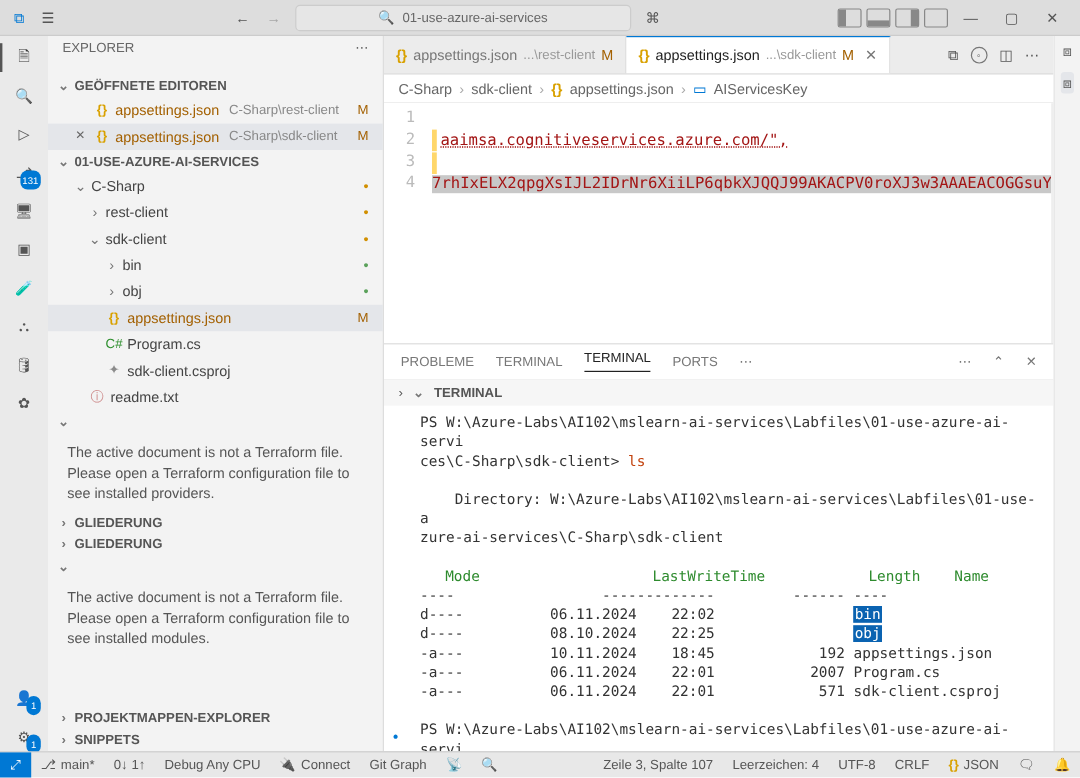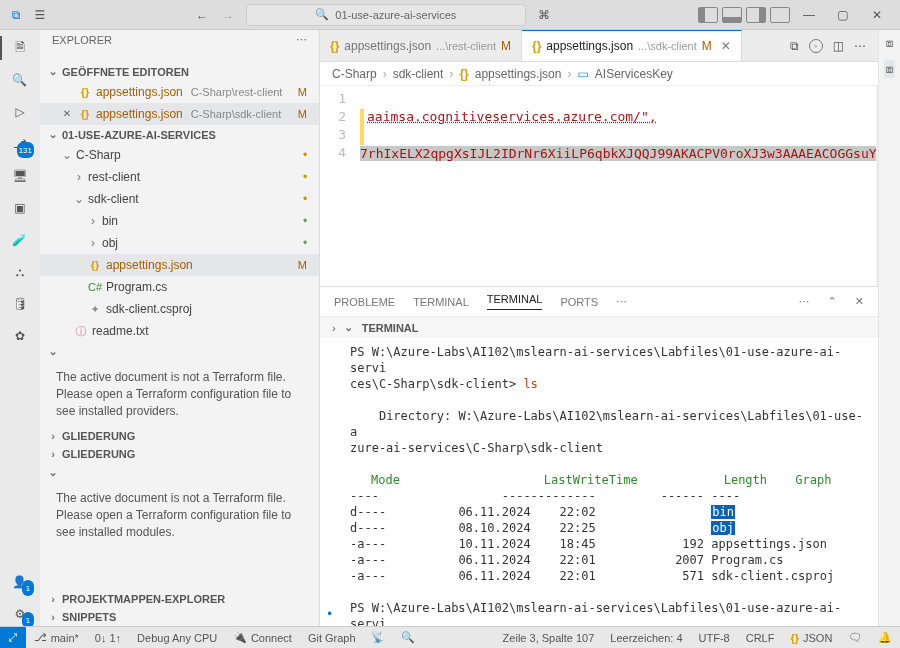--- a/index.html
+++ b/index.html
@@ -279,21 +279,21 @@
           <span style="font-weight:400">›</span>
           <span class="chev">⌄</span>
           <span>TERMINAL</span>
         </div>
       <div class="term"><span>PS W:\Azure-Labs\AI102\mslearn-ai-services\Labfiles\01-use-azure-ai-servi</span>
 <span>ces\C-Sharp\sdk-client&gt; </span><span class="ylw">ls</span>
 
 <span>    Directory: W:\Azure-Labs\AI102\mslearn-ai-services\Labfiles\01-use-a</span>
 <span>zure-ai-services\C-Sharp\sdk-client</span>
 
-<span class="hdr">Mode</span>                 <span class="hdr">LastWriteTime</span>         <span class="hdr">Length</span> <span class="hdr">Graph</span>
+<span class="hdr">Mode</span>                 <span class="hdr">LastWriteTime</span>         <span class="hdr">Length</span> <span class="hdr">Name</span>
 ----                 -------------         ------ ----
 <span>d----</span>          <span>06.11.2024</span>    <span>22:02</span>                <span class="invsel">bin</span>
 <span>d----</span>          <span>08.10.2024</span>    <span>22:25</span>                <span class="invsel">obj</span>
 <span>-a---</span>          <span>10.11.2024</span>    <span>18:45</span>            <span>192</span> <span>appsettings.json</span>
 <span>-a---</span>          <span>06.11.2024</span>    <span>22:01</span>           <span>2007</span> <span>Program.cs</span>
 <span>-a---</span>          <span>06.11.2024</span>    <span>22:01</span>            <span>571</span> <span>sdk-client.csproj</span>
 
 <span>PS W:\Azure-Labs\AI102\mslearn-ai-services\Labfiles\01-use-azure-ai-servi</span>
 
 

